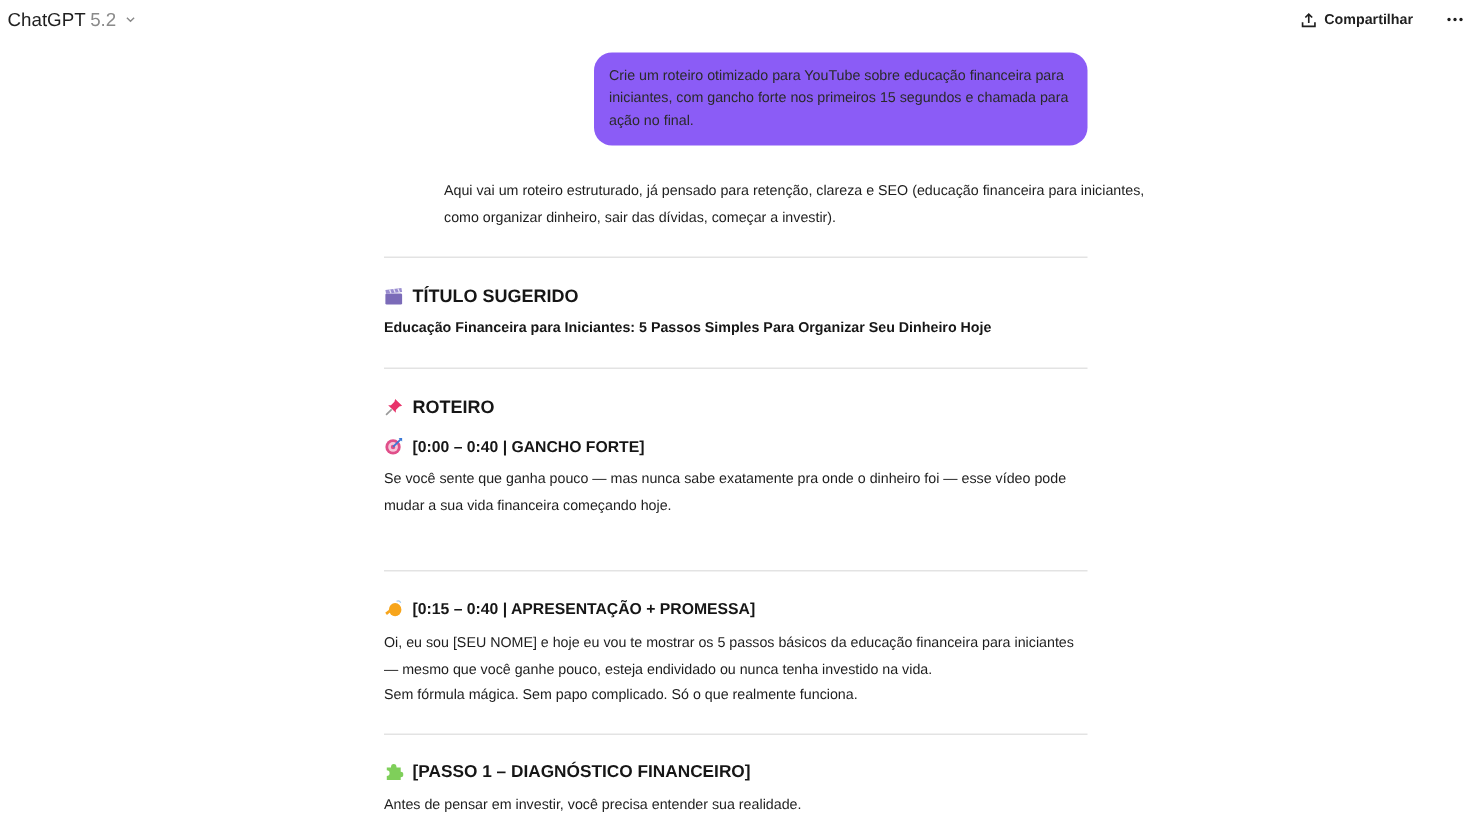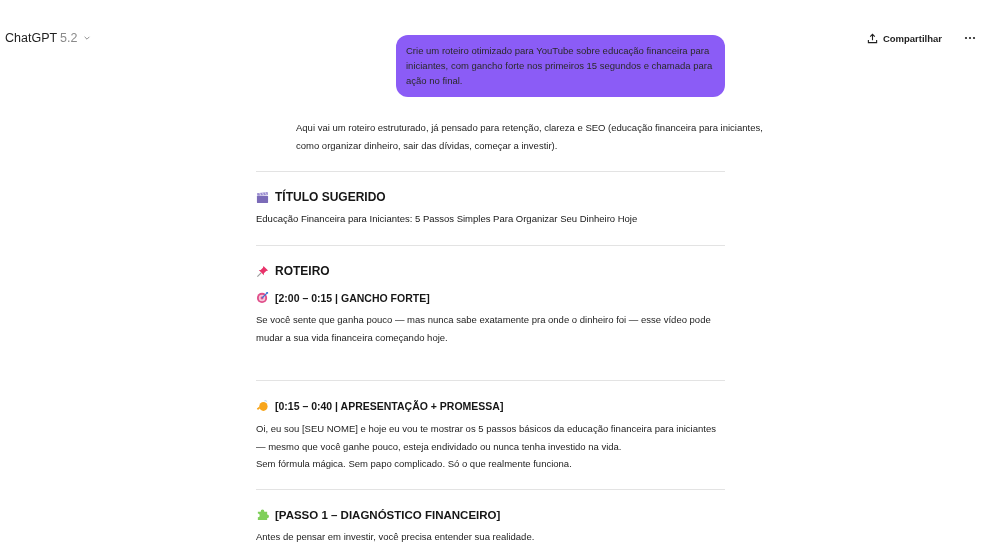--- a/index.html
+++ b/index.html
@@ -4,21 +4,21 @@
 <style>
   * { box-sizing: border-box; margin: 0; padding: 0; }
   html, body {
     width: 984px; height: 547px; overflow: hidden;
     background: #ffffff;
     font-family: "Liberation Sans", "DejaVu Sans", sans-serif;
     color: #0d0d0d;
   }
   .topbar {
     position: absolute; left: 0; top: 0; width: 984px; height: 26px;
-    display: flex; align-items: center; justify-content: space-between; margin-top: 25px;
+    display: flex; align-items: center; justify-content: space-between;
   }
   .model-switch {
     display: flex; align-items: center; gap: 3px;
     margin-left: 5px; cursor: pointer; font-size: 12.5px;
   }
   .model-name { color: #1f1f1f; }
   .model-version { color: #8a8a8a; }
   .chev { width: 8px; height: 8px; margin-left: 2px; }
   .top-actions { display: flex; align-items: center; margin-right: 8px; }
   .share-btn {
@@ -48,21 +48,21 @@
     position: absolute; left: 256px;
     display: flex; align-items: center; gap: 6px;
     font-size: 12px; font-weight: bold; color: #161616;
   }
   .h4 {
     position: absolute; left: 256px;
     display: flex; align-items: center; gap: 6px;
     font-size: 10.5px; font-weight: bold; color: #161616;
   }
   .emoji { width: 13px; height: 13px; display: inline-block; }
-  .bold-line { font-size: 9.5px; font-weight: normal; color: #161616; }
+  .bold-line { font-size: 9.5px; font-weight: bold; color: #161616; }
 </style>
 </head>
 <body>
 
 <div class="topbar">
   <div class="model-switch">
     <span class="model-name">ChatGPT</span>
     <span class="model-version">5.2</span>
     <svg class="chev" viewBox="0 0 10 10">
         <path d="M2 3.5 L5 6.5 L8 3.5" stroke="#8a8a8a" stroke-width="1.2" fill="none"></path>
@@ -111,21 +111,21 @@
 </div>
 
 <div class="h4" style="top:291px;">
   <svg class="emoji" viewBox="0 0 14 14">
       <circle cx="6.5" cy="7.5" r="5.5" fill="#e04f8a"></circle>
       <circle cx="6.5" cy="7.5" r="3.5" fill="#f7c6da"></circle>
       <circle cx="6.5" cy="7.5" r="1.6" fill="#e04f8a"></circle>
       <path d="M6.5 7.5 L12 2" stroke="#3a78d6" stroke-width="1.3"></path>
       <path d="M10.5 1 L13 1 L13 3.5" fill="#3a78d6"></path>
     </svg>
-  <span>[2:00 – 0:15 | GANCHO FORTE]</span>
+  <span>[0:00 – 0:40 | GANCHO FORTE]</span>
 </div>
 <div class="answer p" style="top:311px;">
   <div>Se você sente que ganha pouco — mas nunca sabe exatamente pra onde o dinheiro foi — esse vídeo pode mudar a sua vida financeira começando hoje.</div>
 </div>
 
 <div class="divider" style="top:380px;"></div>
 
 <div class="h4" style="top:399px;">
   <svg class="emoji" viewBox="0 0 14 14">
       <ellipse cx="8" cy="8" rx="4.5" ry="4.8" fill="#f7a51c"></ellipse>

